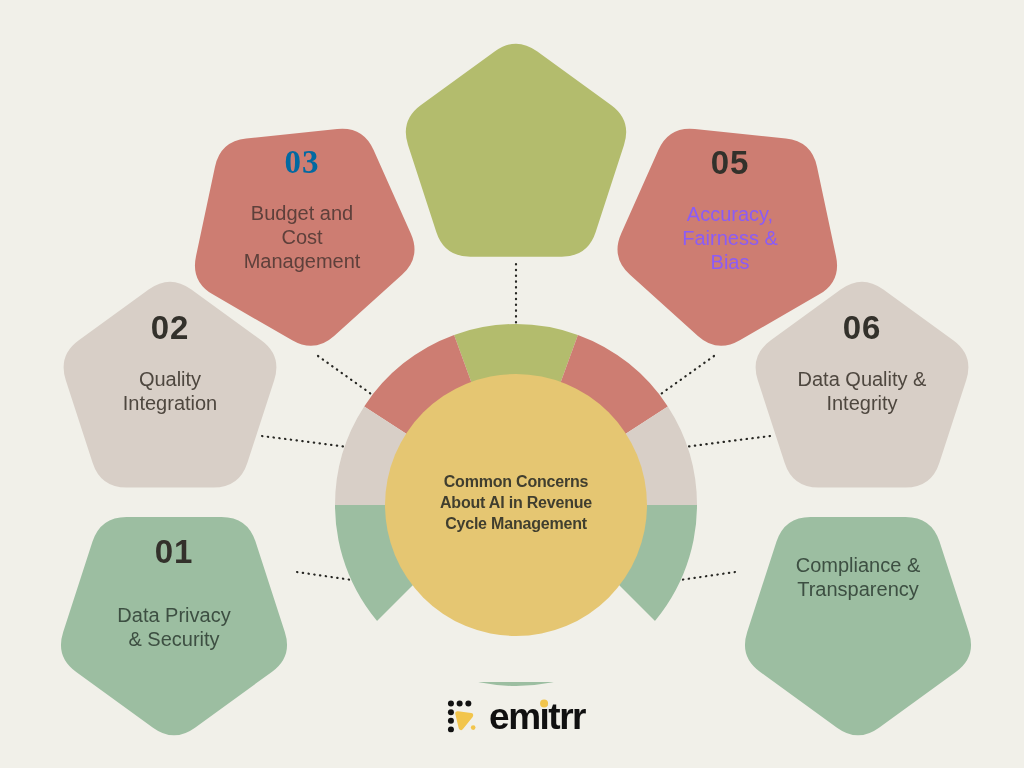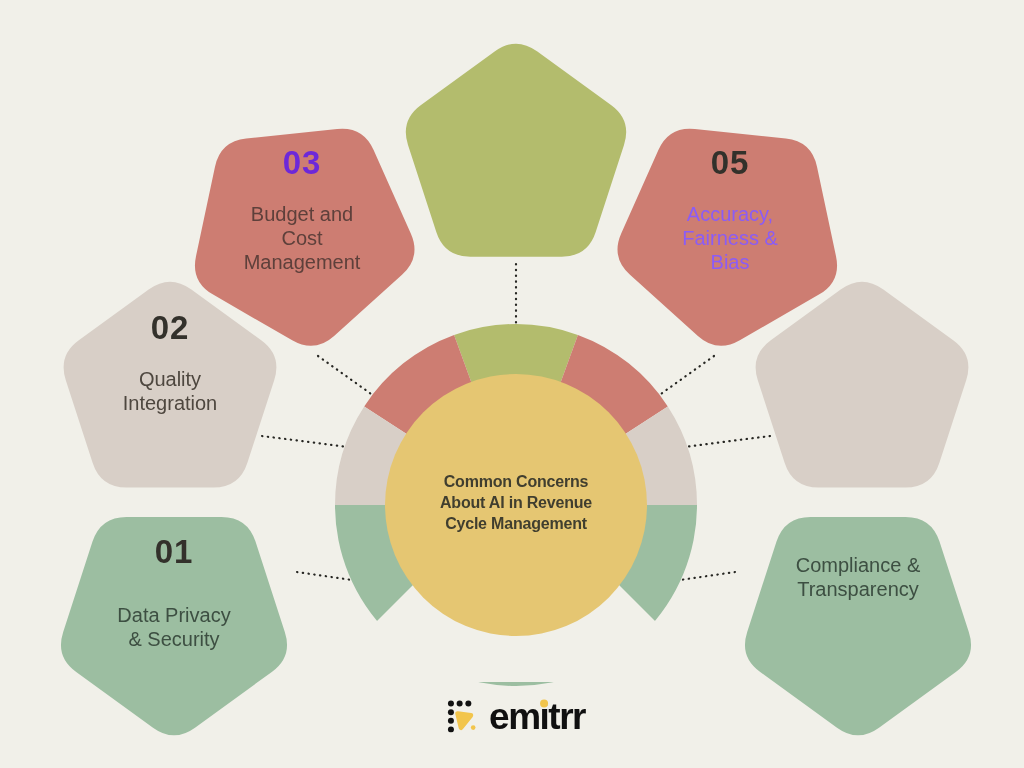--- a/index.html
+++ b/index.html
@@ -61,30 +61,35 @@
     <div class="num" style="color: rgb(51, 49, 43);">01</div>
     <div class="lbl" style="color: rgb(61, 79, 66); margin-top: 32px;">Data Privacy
 &amp; Security</div>
   </div>
   <div class="pt p2">
     <div class="num" style="color: rgb(51, 49, 43);">02</div>
     <div class="lbl" style="color: rgb(78, 71, 63);">Quality
 Integration</div>
   </div>
   <div class="pt p3">
-    <div class="num" style="color: #6d28d9;">03</div>
+    <div class="num" style="color: #0369a1; font-family: Liberation Serif, serif;">03</div>
     <div class="lbl" style="color: rgb(94, 64, 59);">Budget and
 Cost
 Management</div>
   </div>
   <div class="pt p5">
     <div class="num" style="color: rgb(51, 49, 43);">05</div>
     <div class="lbl" style="color: #8b5cf6;">Accuracy,
 Fairness &amp;
 Bias</div>
+  </div>
+  <div class="pt p6">
+    <div class="num" style="color: rgb(51, 49, 43);">06</div>
+    <div class="lbl" style="color: rgb(78, 71, 63);">Data Quality &amp;
+Integrity</div>
   </div>
   <div class="pt p7">
     <div class="lbl" style="color: rgb(61, 79, 66);">Compliance &amp;
 Transparency</div>
   </div>
 
   <div class="center-title" style="color: rgb(64, 62, 47);">Common Concerns
 About AI in Revenue
 Cycle Management</div>
 

